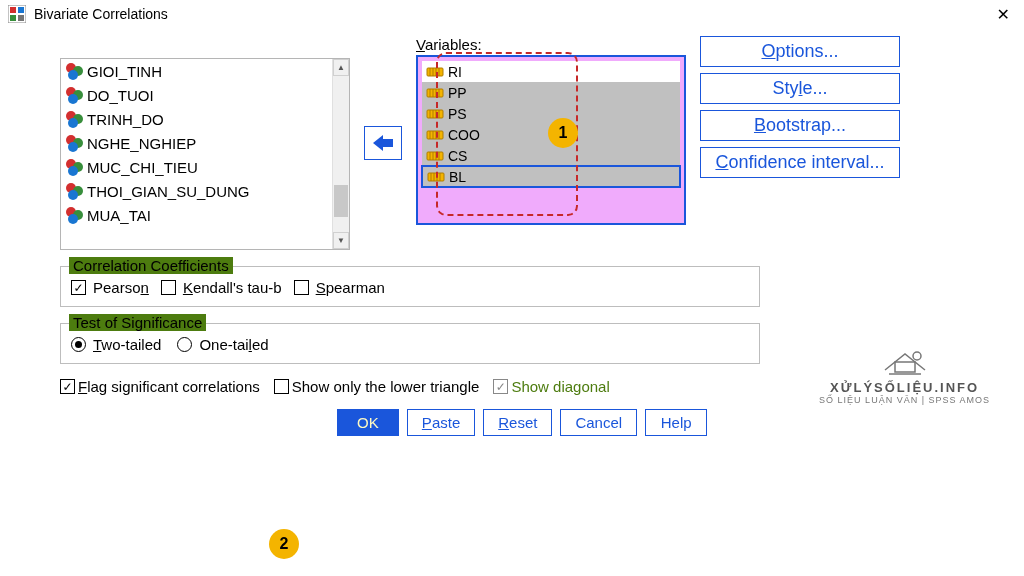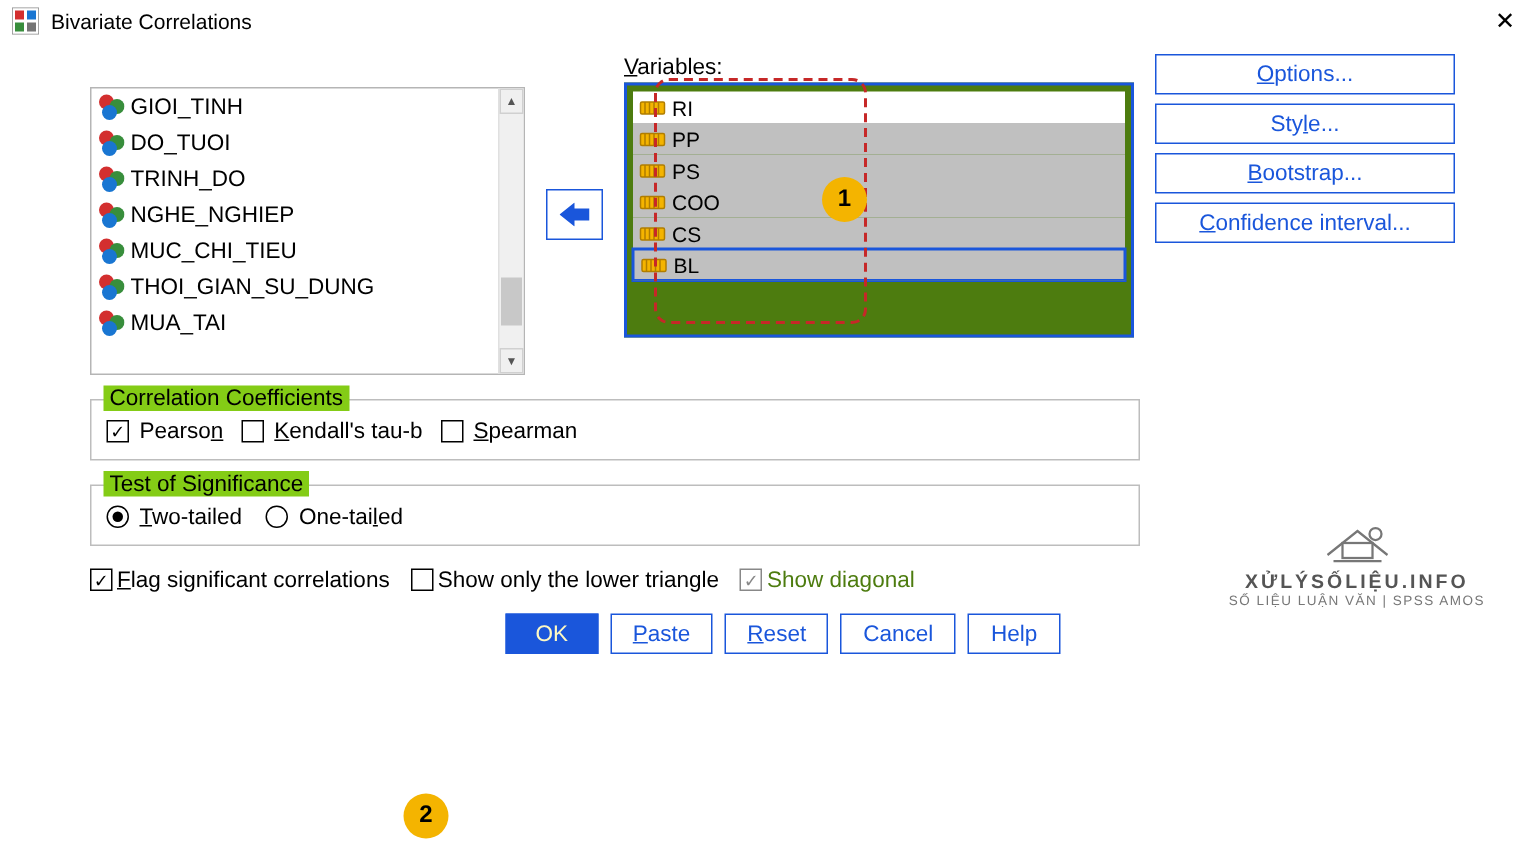--- a/index.html
+++ b/index.html
@@ -101,27 +101,27 @@
     height: 34px;
     border: 1px solid #1a56db;
     background: #fff;
     display: flex;
     align-items: center;
     justify-content: center;
     cursor: pointer;
   }
   .move-btn svg { display:block; }
 
-  .vars-col { width: 340px; }
+  .vars-col { width: 270px; }
   .vars-label { margin-bottom: 2px; }
   .vars-label .ul { text-decoration: underline; }
   .vars-box {
     border: 2px solid #1a56db;
     height: 170px;
-    background: #4d7c0f;
+    background: #f0abfc;
     position: relative;
   }
   .vars-inner {
     position:absolute; left:4px; top:4px; right:4px; bottom:4px;
   }
   .var-row {
     height: 21px;
     display: flex;
     align-items: center;
     padding-left: 4px;
@@ -138,38 +138,38 @@
     width: 200px;
     margin-top: 0;
   }
   .right-btn {
     border: 1px solid #1a56db;
     background: #fff;
     color: #1a56db;
     text-align: center;
     padding: 4px 2px;
     cursor: pointer;
-    font-size: 15px;
+    font-size: 18px;
     white-space: nowrap;
     overflow: hidden;
   }
   .right-btn .ul { text-decoration: underline; }
 
   .group-box {
     border: 1px solid #bdbdbd;
     position: relative;
     margin-top: 16px;
     padding: 12px 10px 10px 10px;
     width: 700px;
   }
   .group-box .legend {
     position: absolute;
     top: -10px;
     left: 8px;
-    background: #84cc16;
+    background: #4d7c0f;
     padding: 0 4px;
     font-size: 15px;
   }
   .check-row { display:flex; align-items:center; gap:4px; }
   .checkbox, .radio {
     width: 15px; height: 15px;
     border: 1.5px solid #000;
     display: inline-flex;
     align-items: center;
     justify-content: center;

